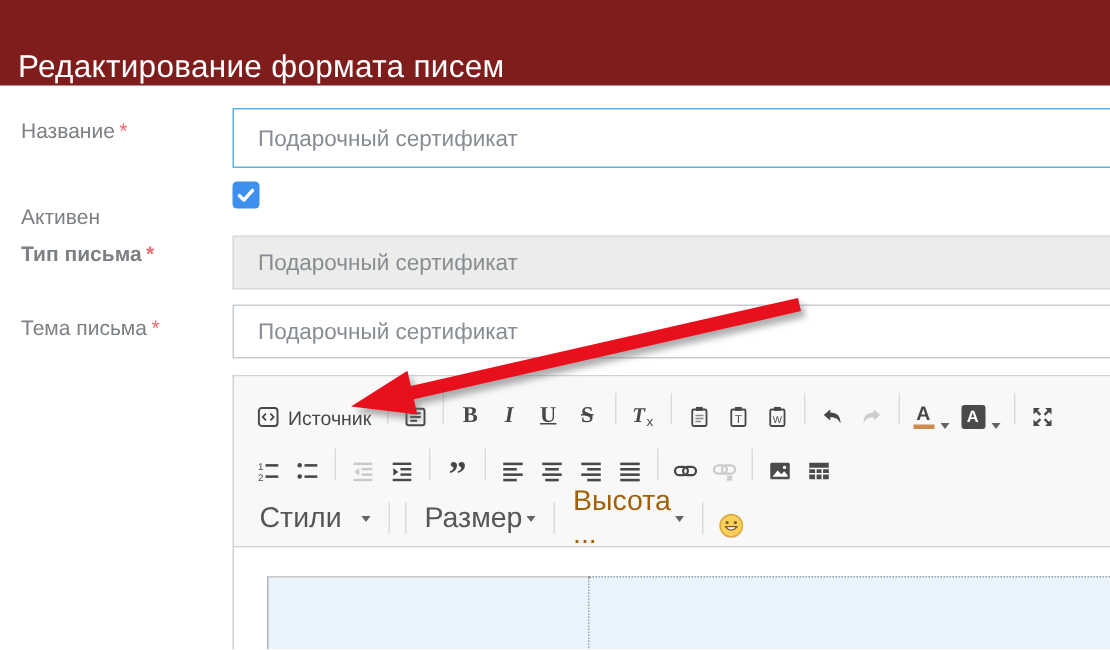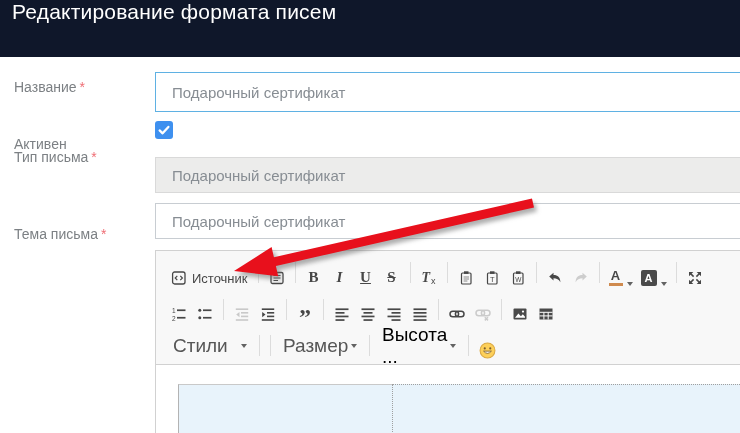--- a/index.html
+++ b/index.html
@@ -1,21 +1,21 @@
 <!DOCTYPE html>
 <html><head>
 <meta charset="utf-8">
 <style>
   * { box-sizing: border-box; margin: 0; padding: 0; }
   html,body { background:#fff; }
   body { font-family: "Liberation Sans", "DejaVu Sans", sans-serif; }
   .page { position:relative; width:740px; height:433px; overflow:hidden; background:#fff; }
 
   
-  .header { position:absolute; left:0; top:0; width:740px; height:57px; background:#0f172a; display:flex; align-items:flex-start; }
+  .header { position:absolute; left:0; top:0; width:740px; height:57px; background:#7f1d1d; display:flex; align-items:flex-end; }
   .header h1 { color:#fff; font-size:21px; font-weight:400; margin-left:12px; letter-spacing:.2px; }
 
   
   .flabel { position:absolute; left:14px; font-size:14px; color:#7c8084; }
   .req { color:#ef6d74; margin-left:3px; }
 
   
   .tinput { position:absolute; left:155px; width:646px; border:1px solid #c8cdd2; background:#fff;
             color:#878d93; font-size:15px; padding:0 16px; font-family:inherit; outline:none; }
   .tinput.focus-blue { border-color:#5fb1e3; }
@@ -47,21 +47,21 @@
   .tx-x { font-size:9px; font-style:normal; vertical-align:-3px; margin-left:1px; }
   .chev { width:0; height:0; border-left:3.5px solid transparent; border-right:3.5px solid transparent;
           border-top:4.5px solid #636363; flex:none; }
   .colorbtn { gap:4px; padding:0 4px; }
   .Aletter { font-weight:700; font-size:13px; line-height:12px; display:block; }
   .Aunder { width:14px; height:3px; background:#cf8a4e; margin-top:1px; }
   .Abox { width:16px; height:16px; background:#4a4a4a; color:#fff; border-radius:2px; font-size:11px;
           font-weight:700; display:flex; align-items:center; justify-content:center; }
   .dd { display:flex; align-items:center; justify-content:space-between; width:88px; height:26px;
         padding:0 7px; font-size:19px; color:#565656; cursor:pointer; flex:none; }
-  .dd.dim { color:#000000; }
+  .dd.dim { color:#a16207; }
 
   
   .content { position:relative; height:87px; background:#fff; }
   .ed-table { position:absolute; left:22px; top:19px; width:622px; height:100px; display:flex; }
   .cell { background:#e8f3fb; }
   .cell.left { width:214px; border-left:1px solid #b3b3b3; border-top:1px solid #c9c9c9; }
   .cell.right { flex:1; border-top:1px dotted #9f9f9f; border-left:1px dotted #9f9f9f; }
 
   
   .arrow-svg { position:absolute; left:0; top:0; width:740px; height:433px; pointer-events:none; z-index:50; }
@@ -82,26 +82,26 @@
 
   <div class="flabel" style="top:136px;">
     <span>Активен</span>
   </div>
   <div class="cbox">
     <svg width="14" height="14" viewBox="0 0 16 16">
       <path d="M3 8.5 L6.4 11.8 L13 4.5" fill="none" stroke="#fff" stroke-width="2.6" stroke-linecap="round" stroke-linejoin="round"></path>
     </svg>
   </div>
 
-  <div class="flabel" style="top:149px;">
+  <div class="flabel" style="top:161px;font-weight:bold;">
     <span>Тип письма</span><span class="req">*</span>
   </div>
   <div class="tinput disabled" style="top:157px; height:36px;">Подарочный сертификат</div>
 
-  <div class="flabel" style="top:226px;">
+  <div class="flabel" style="top:210px;">
     <span>Тема письма</span><span class="req">*</span>
   </div>
   <input class="tinput" style="top: 203px; height: 36px;" value="Подарочный сертификат">
 
 
   <div class="editor">
     <div class="toolbar">
 
       <div class="tb-row r1">
         <div class="btn wide srcbtn">

